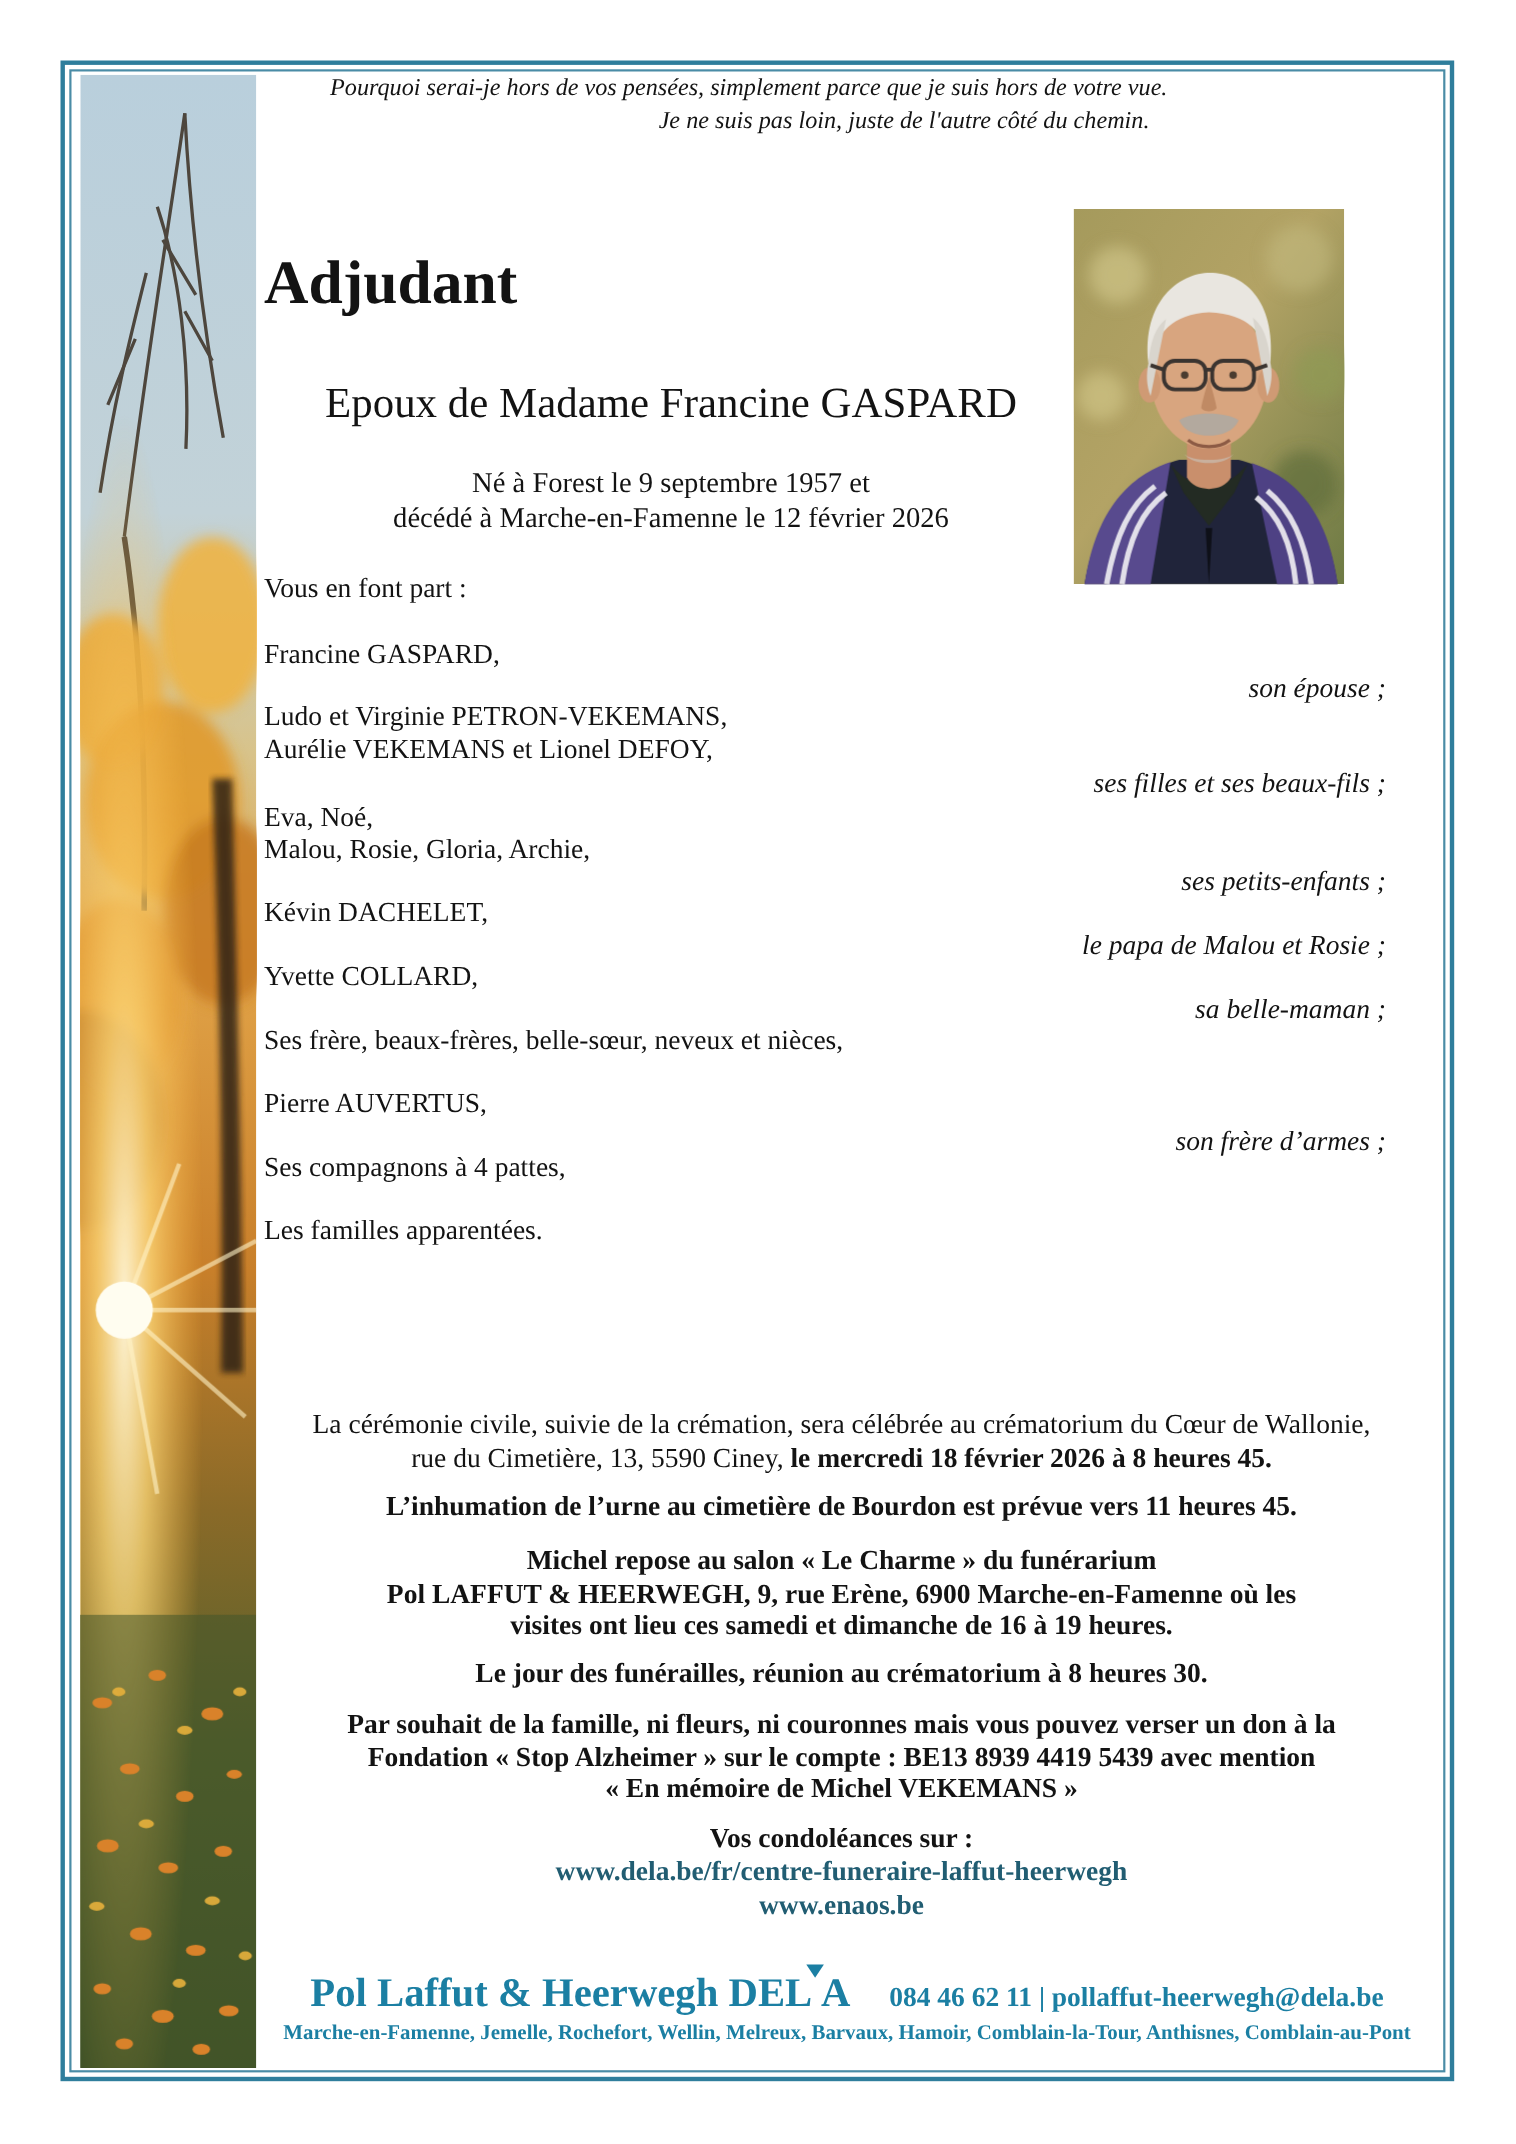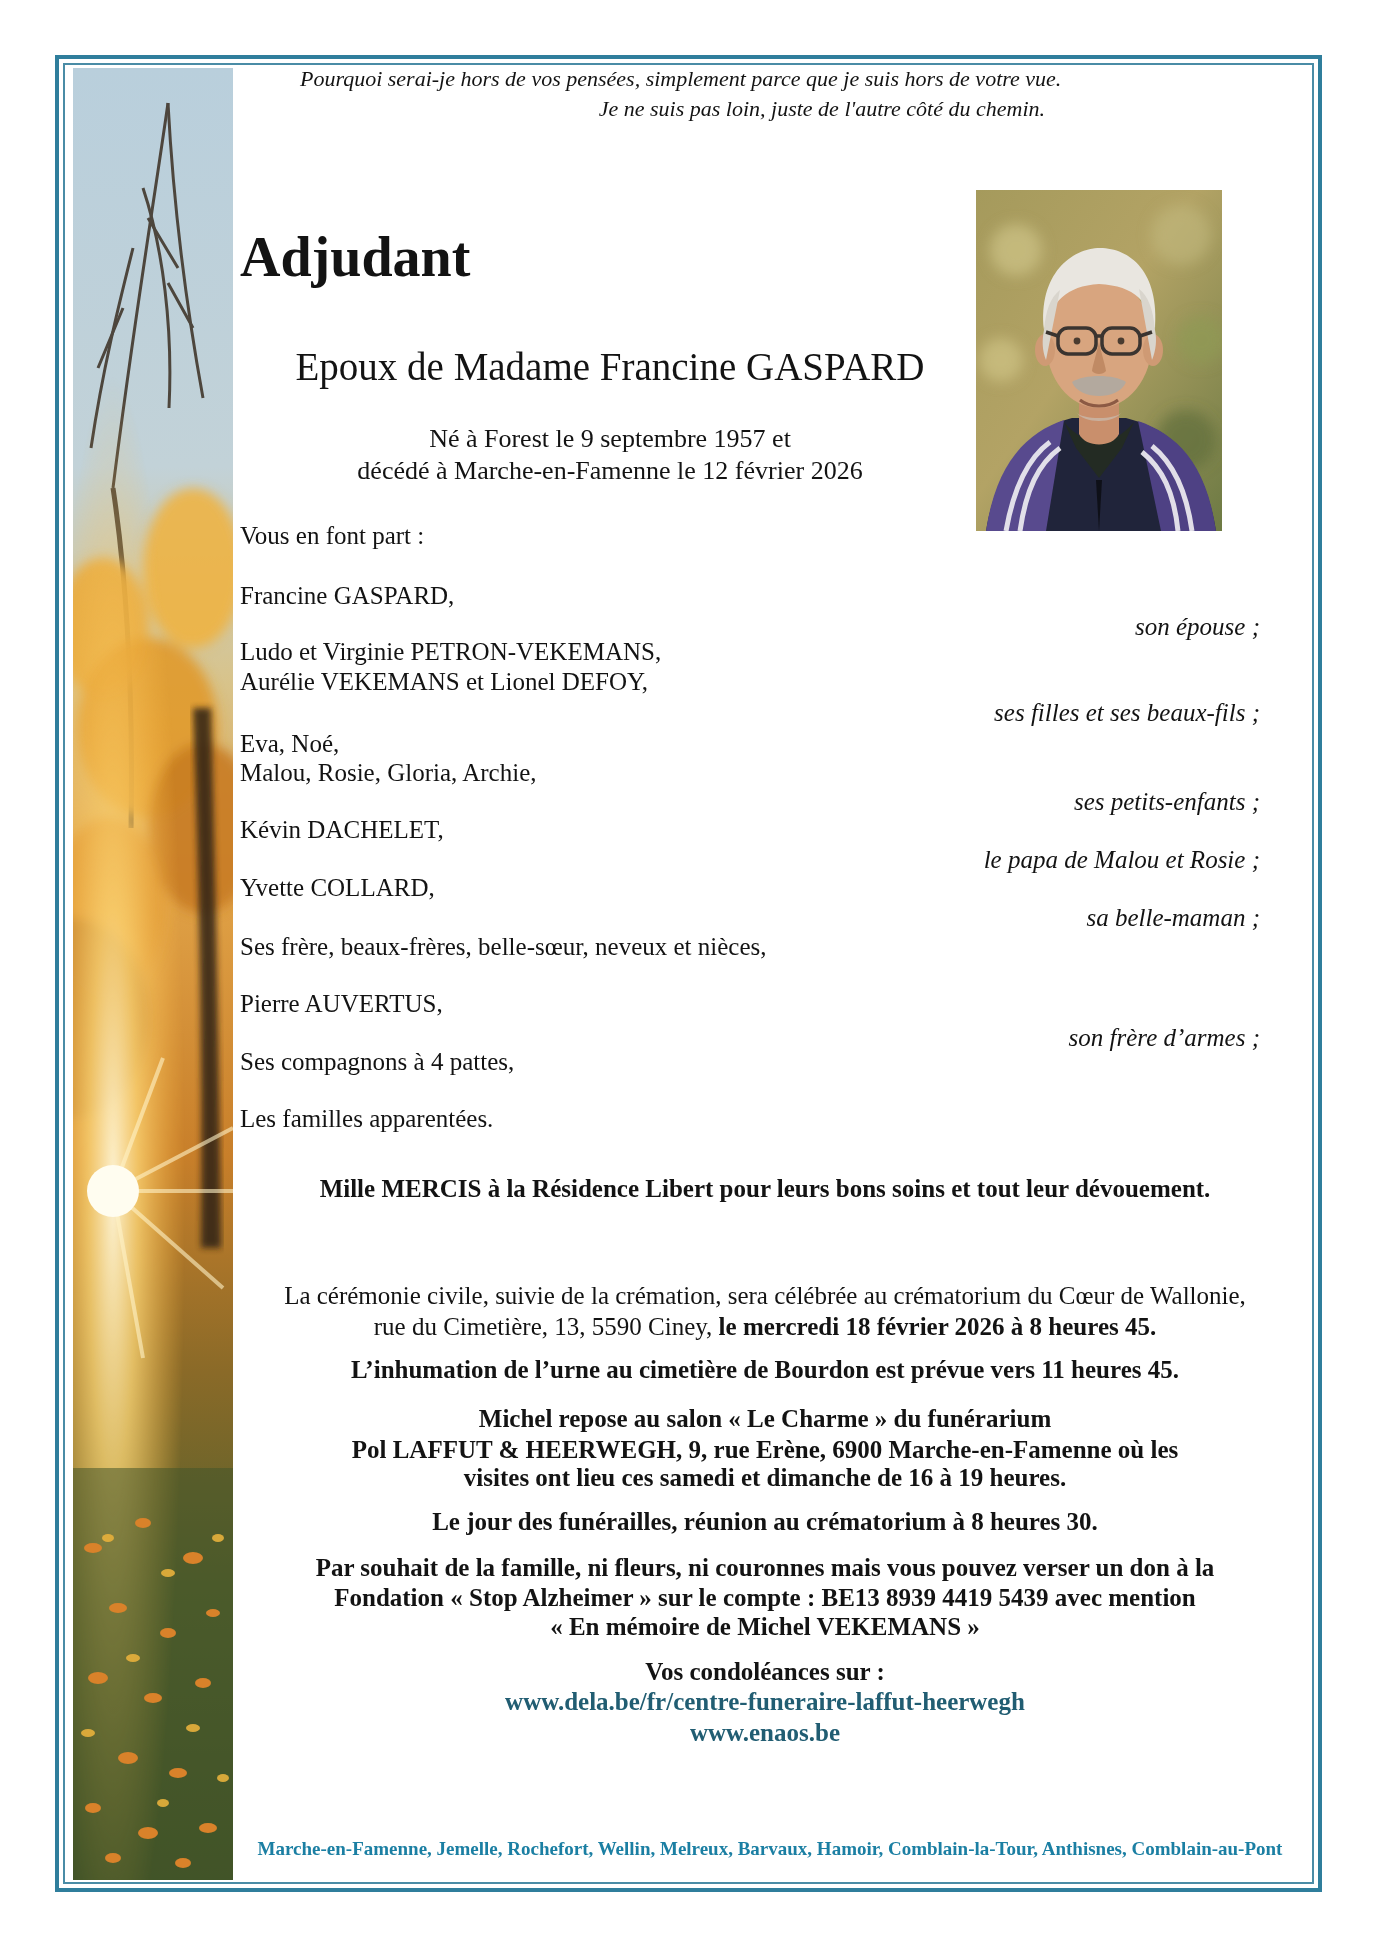--- a/index.html
+++ b/index.html
@@ -222,36 +222,39 @@
 
   <div class="t nm" style="top:932px">Ses frère, beaux-frères, belle-sœur, neveux et nièces,</div>
 
   <div class="t nm" style="top:989px">Pierre AUVERTUS,</div>
   <div class="t rel" style="top:1023px">son frère d’armes ;</div>
 
   <div class="t nm" style="top:1047px">Ses compagnons à 4 pattes,</div>
 
   <div class="t nm" style="top:1104px">Les familles apparentées.</div>
 
-  <div class="t ctr b" style="top:1174px">Mille MERCIS à la Résidence Libert pour leurs bons soins et tout leur dévouement.</div>
 
   <div class="t ctr" style="top:1281px">La cérémonie civile, suivie de la crémation, sera célébrée au crématorium du Cœur de Wallonie,</div>
   <div class="t ctr" style="top:1312px"><span>rue du Cimetière, 13, 5590 Ciney, </span><span class="b">le mercredi 18 février 2026 à 8 heures 45.</span></div>
 
   <div class="t ctr b" style="top:1355px">L’inhumation de l’urne au cimetière de Bourdon est prévue vers 11 heures 45.</div>
 
   <div class="t ctr b" style="top:1404px">Michel repose au salon « Le Charme » du funérarium</div>
   <div class="t ctr b" style="top:1435px">Pol LAFFUT &amp; HEERWEGH, 9, rue Erène, 6900 Marche-en-Famenne où les</div>
   <div class="t ctr b" style="top:1463px">visites ont lieu ces samedi et dimanche de 16 à 19 heures.</div>
 
   <div class="t ctr b" style="top:1507px">Le jour des funérailles, réunion au crématorium à 8 heures 30.</div>
 
   <div class="t ctr b" style="top:1553px">Par souhait de la famille, ni fleurs, ni couronnes mais vous pouvez verser un don à la</div>
   <div class="t ctr b" style="top:1583px">Fondation « Stop Alzheimer » sur le compte : BE13 8939 4419 5439 avec mention</div>
   <div class="t ctr b" style="top:1612px">« En mémoire de Michel VEKEMANS »</div>
 
   <div class="t ctr b" style="top:1657px">Vos condoléances sur :</div>
   <div class="t ctr" style="top:1687px"><span class="lnk">www.dela.be/fr/centre-funeraire-laffut-heerwegh</span></div>
   <div class="t ctr" style="top:1718px"><span class="lnk">www.enaos.be</span></div>
 
+  <div class="t footer-brand" style="top:1786px">
+    <span><span>Pol Laffut &amp; Heerwegh DEL</span><span class="tri"></span><span>A</span></span>
+    <span class="footer-contact" style="margin-left:28px"><span>084 46 62 11</span><span> | </span><span>pollaffut-heerwegh@dela.be</span></span>
+  </div>
   <div class="t footer-towns" style="top:1838px">Marche-en-Famenne, Jemelle, Rochefort, Wellin, Melreux, Barvaux, Hamoir, Comblain-la-Tour, Anthisnes, Comblain-au-Pont</div>
 
 </div>
 
 </body></html>

